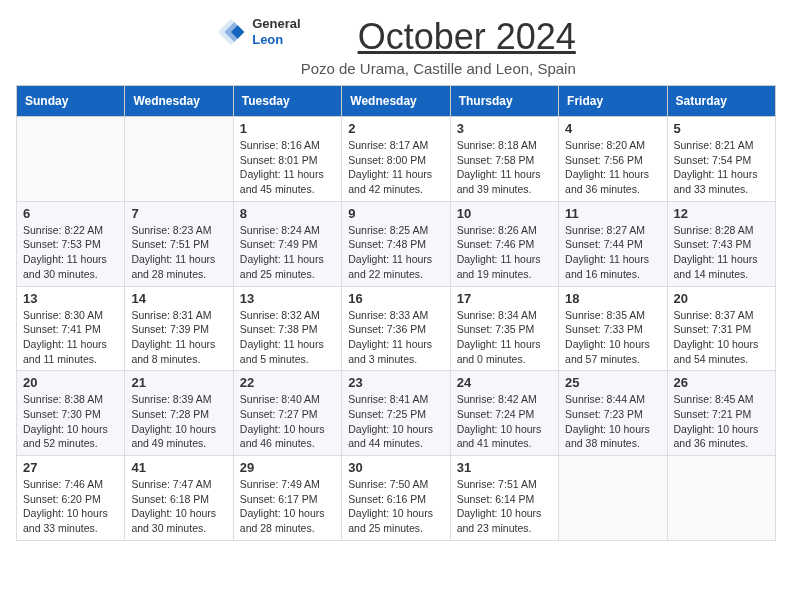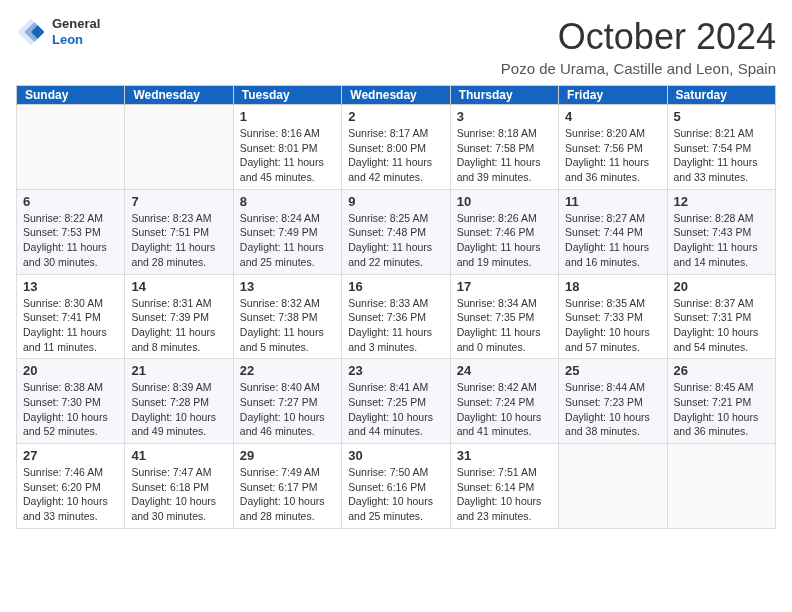--- a/index.html
+++ b/index.html
@@ -5,21 +5,21 @@
     * { box-sizing: border-box; margin: 0; padding: 0; }
     body {
       font-family: Arial, sans-serif;
       background: #fff;
       width: 792px;
       min-height: 612px;
       padding: 16px;
     }
     .header {
       display: flex;
-      justify-content: space-between;
+      justify-content: center;
       align-items: flex-start;
       margin-bottom: 8px;
     }
     .logo {
       display: flex;
       align-items: center;
       gap: 2px;
     }
     .logo-text {
       display: flex;
@@ -35,36 +35,37 @@
       height: 30px;
       margin-right: 4px;
     }
     .title-block {
       text-align: right;
     }
     .month-title {
       font-size: 36px;
       font-weight: 300;
       color: #333;
+      text-decoration: underline;
     }
     .location-title {
       font-size: 15px;
       color: #555;
       margin-top: 2px;
     }
     .calendar {
       width: 100%;
       border-collapse: collapse;
       font-size: 11px;
     }
     .calendar th {
       background-color: #1565c0;
       color: #fff;
       text-align: left;
-      padding: 2px 8px;
+      padding: 8px 8px;
       font-size: 12px;
       font-weight: 600;
       border: 1px solid #ccc;
     }
     .calendar td {
       border: 1px solid #ddd;
       vertical-align: top;
       padding: 4px 6px;
       width: 14.28%;
       height: 80px;

